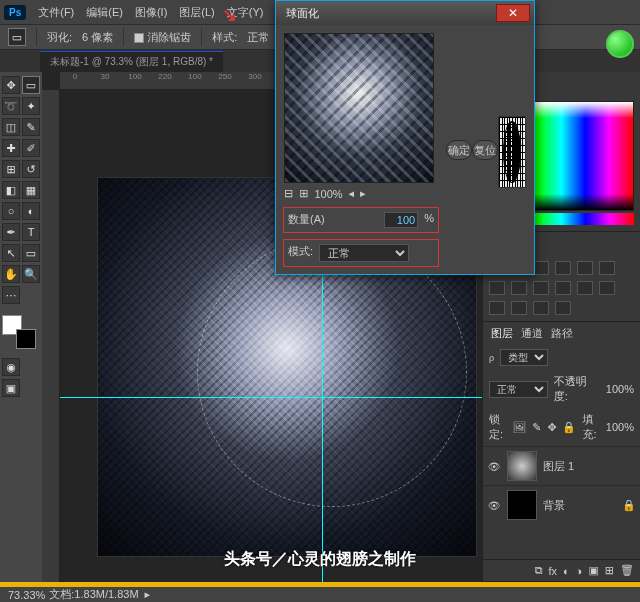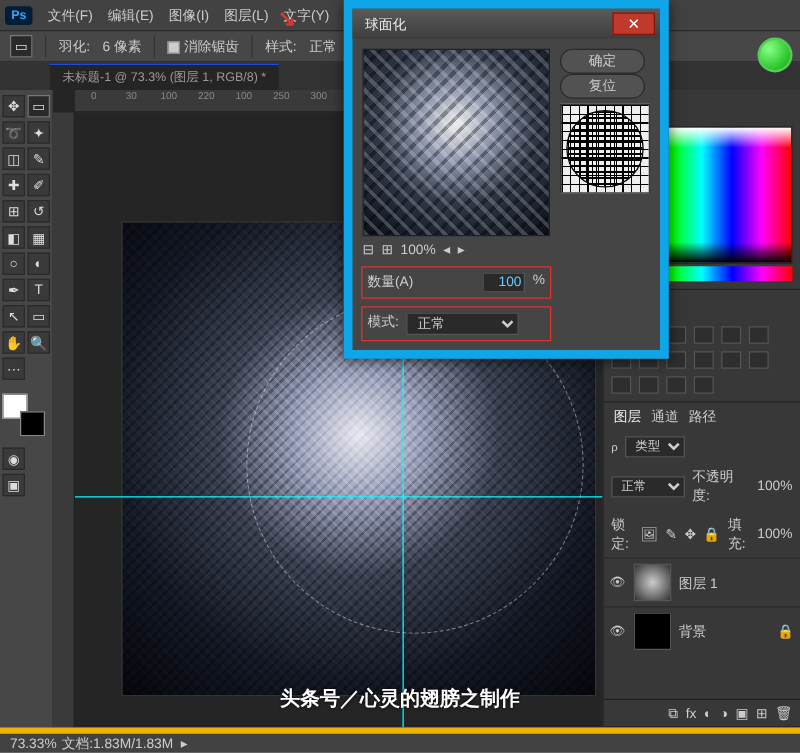--- a/index.html
+++ b/index.html
@@ -44,34 +44,34 @@
 .layers select,.layers input{background:#2a2a2a;border:1px solid #555;color:#ccc;font-size:10px;padding:1px 3px}
 .layer-item{display:flex;align-items:center;gap:6px;padding:4px;border-top:1px solid #2a2a2a}
 .layer-item .eye{width:14px;text-align:center;font-size:10px}
 .layer-item .thumb{width:30px;height:30px;border:1px solid #555}
 .layer-item.l1 .thumb{background:radial-gradient(circle,#ccc,#333)}
 .layer-item.l2 .thumb{background:#000}
 .statusbar{position:absolute;bottom:0;left:0;right:0;height:20px;background:#424242;display:flex;align-items:center;padding:0 8px;font-size:10px;color:#aaa;border-top:5px solid #eab308}
 .watermark{position:absolute;bottom:32px;left:0;right:0;text-align:center;color:#fff;font-size:16px;font-weight:bold;text-shadow:0 0 3px #000}
 .greenbtn{position:absolute;top:30px;right:6px;width:28px;height:28px;border-radius:50%;background:radial-gradient(circle at 30% 30%,#8f8,#0a0);border:2px solid #5c5}
 
-.dialog{position:absolute;top:0;left:275px;width:260px;background:#454545;border:7px solid #0ea5e9;box-shadow:0 2px 10px rgba(0,0,0,.6)}
+.dialog{position:absolute;top:0;left:275px;width:260px;background:#454545;border:1px solid #0ea5e9;box-shadow:0 2px 10px rgba(0,0,0,.6)}
 .dialog .titlebar{height:24px;background:linear-gradient(#5a5a5a,#3e3e3e);display:flex;align-items:center;justify-content:space-between;padding:0 4px}
 .dialog .titlebar .ttl{color:#eee;font-size:11px;padding-left:6px}
 .dialog .titlebar .close{width:34px;height:18px;background:#c0392b;color:#fff;text-align:center;line-height:16px;font-size:12px;border:1px solid #7a1a10}
 .dialog .body{display:flex;padding:8px;gap:8px}
 .dialog .leftcol{flex:1}
 .preview{width:150px;height:150px;border:1px solid #222;background:radial-gradient(circle at 50% 40%,#eee 0%,#9099b0 25%,#303848 55%,#0a0e18 100%);overflow:hidden;position:relative}
 .preview::before{content:"";position:absolute;inset:0;background-image:repeating-linear-gradient(45deg,rgba(255,255,255,.2) 0 3px,transparent 3px 9px),repeating-linear-gradient(-45deg,rgba(0,0,0,.35) 0 3px,transparent 3px 9px)}
 .pvbar{display:flex;gap:6px;align-items:center;font-size:10px;color:#bbb;margin-top:4px}
 .fieldrow{display:flex;align-items:flex-start;gap:6px;margin-top:8px;font-size:11px}
 .fieldrow.hl{outline:1px solid #d33;padding:4px}
 .fieldrow input[type=text]{width:34px;background:#2a2a2a;border:1px solid #555;color:#6cf;text-align:right;padding:1px 2px}
 .fieldrow select{background:#2a2a2a;border:1px solid #555;color:#ccc;padding:1px 4px;width:90px}
-.rightcol{width:80px;display:flex;flex-direction:column;gap:0;}
+.rightcol{width:80px;display:flex;flex-direction:row;gap:0;align-items:center}
 .dbtn{width:68px;height:20px;background:#525252;border:1px solid #2a2a2a;border-radius:10px;text-align:center;line-height:18px;font-size:11px;cursor:default}
 .sphere{width:72px;height:72px;border:1px solid #333;background:#eee;position:relative;margin-top:4px;overflow:hidden}
 .sphere::before{content:"";position:absolute;inset:4px;border-radius:50%;background:repeating-linear-gradient(#000 0 1px,transparent 1px 8%),repeating-linear-gradient(90deg,#000 0 1px,transparent 1px 8%);border:1px solid #000}
 .sphere::after{content:"";position:absolute;inset:0;background:repeating-linear-gradient(#000 0 1px,transparent 1px 10%),repeating-linear-gradient(90deg,#000 0 1px,transparent 1px 10%)}
 .arrow{position:absolute;top:4px;left:222px;color:#d33;font-size:18px;font-weight:bold}
 .tick{font-size:8px;color:#888;display:inline-block;width:30px;text-align:center}
 </style>
 </head>
 <body>
 

